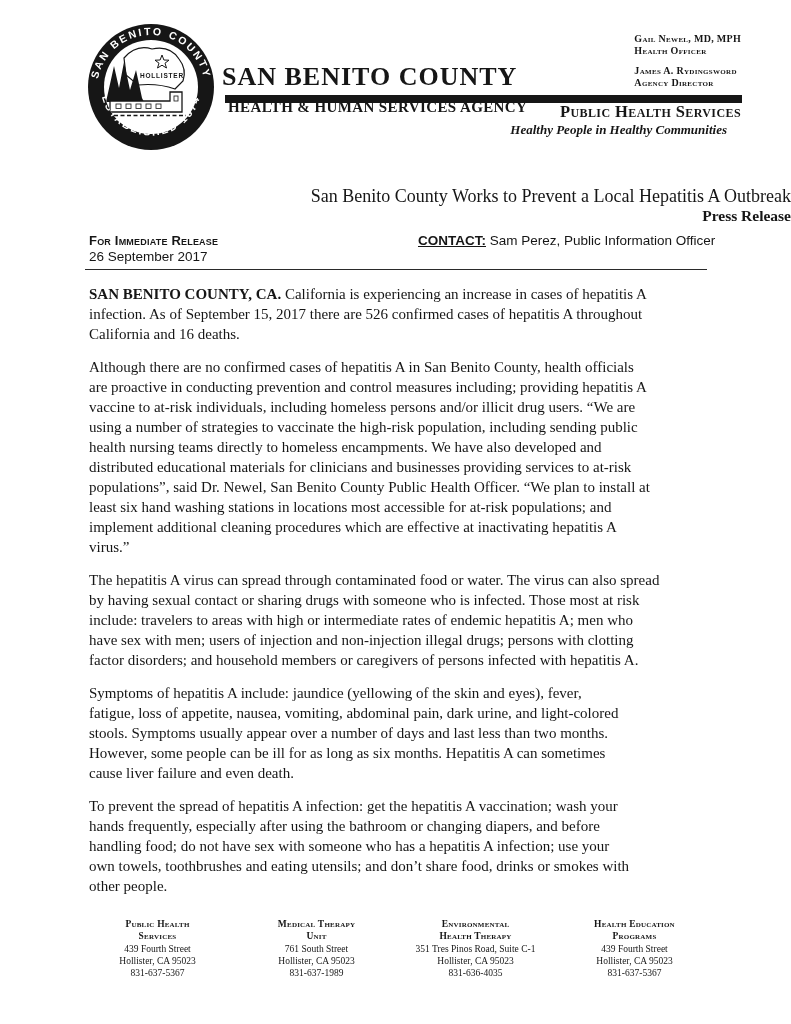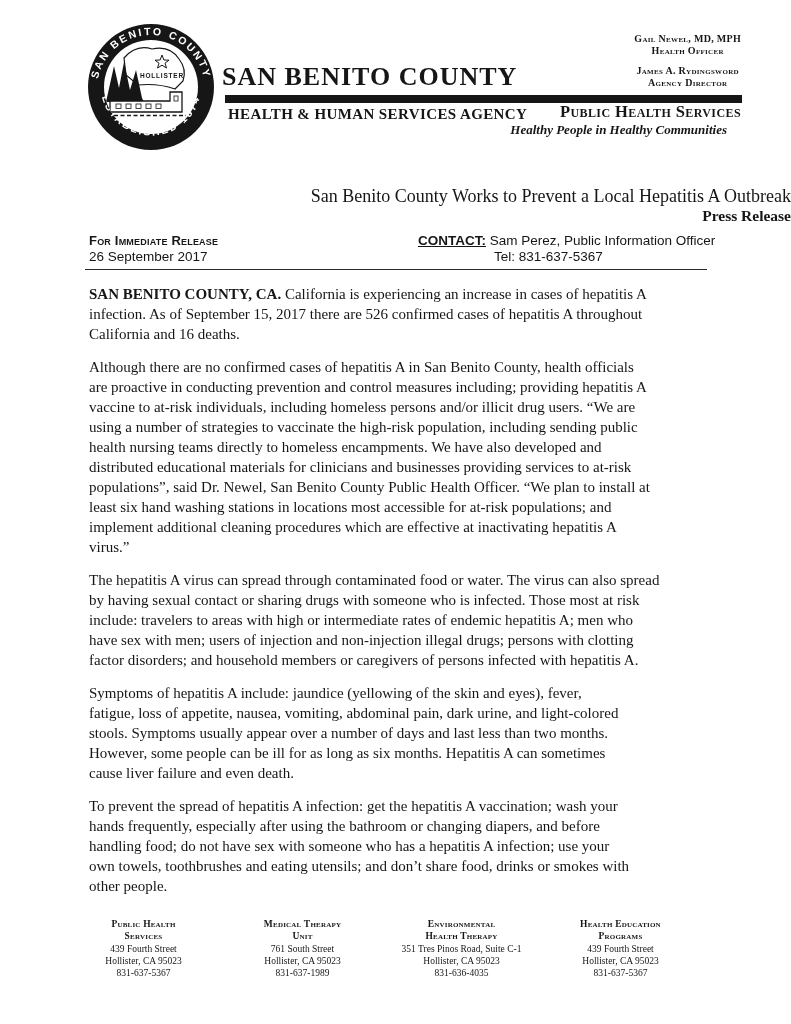--- a/index.html
+++ b/index.html
@@ -13,23 +13,23 @@
     overflow: hidden;
   }
 
   
   .seal { position: absolute; left: 86px; top: 22px; width: 130px; height: 130px; }
   .seal-ring-text { font-size: 10.5px; font-weight: bold; fill: #ffffff; letter-spacing: 2.2px; font-family: "Liberation Sans", sans-serif; }
   .seal-inner-text { font-size: 6.5px; font-weight: bold; fill: #161616; letter-spacing: 0.8px; font-family: "Liberation Sans", sans-serif; }
 
   .agency-name { position: absolute; left: 222px; top: 62px; font-size: 26px; font-weight: bold; letter-spacing: 1px; white-space: nowrap; }
   .bar { position: absolute; left: 225px; top: 95px; width: 517px; height: 8px; background: #161616; }
-  .agency-sub { position: absolute; left: 228px; top: 106px; font-size: 15px; font-weight: bold; letter-spacing: 0.4px; white-space: nowrap; }
+  .agency-sub { position: absolute; left: 228px; top: 99px; font-size: 15px; font-weight: bold; letter-spacing: 0.4px; white-space: nowrap; }
 
-  .officials { position: absolute; right: 50px; top: 33px; text-align: center; font-size: 10px; font-weight: bold; font-variant: small-caps; line-height: 11.5px; letter-spacing: 0.3px; }
+  .officials { position: absolute; right: 50px; top: 33px; text-align: left; font-size: 10px; font-weight: bold; font-variant: small-caps; line-height: 11.5px; letter-spacing: 0.3px; }
   .official + .official { margin-top: 9px; }
 
   .division { position: absolute; right: 50px; top: 102px; font-size: 16.5px; font-weight: bold; font-variant: small-caps; letter-spacing: 0.4px; }
   .tagline { position: absolute; right: 64px; top: 122px; font-size: 13px; font-style: italic; font-weight: bold; text-align: right; }
 
   
   .release-title { position: absolute; left: 0; top: 186px; width: 100%; text-align: right; font-size: 18px; font-weight: normal; }
   .release-subtitle { position: absolute; left: 0; top: 207px; width: 100%; text-align: right; font-size: 15.5px; font-weight: bold; }
 
   .release-meta-left { position: absolute; left: 89px; top: 233px; font-family: "Liberation Sans", sans-serif; }
@@ -41,21 +41,21 @@
   .contact-tel { margin-left: 76px; margin-top: 1px; }
 
   .rule { position: absolute; left: 85px; top: 269px; width: 622px; border-top: 1.5px solid #2a2a2a; }
 
   
   .body-text { position: absolute; left: 89px; top: 284px; width: 654px; font-size: 15px; line-height: 20px; }
   .body-text p { margin: 0 0 13px 0; white-space: pre-line; }
   .lead { font-weight: bold; }
 
   
-  .footer { position: absolute; left: 64px; top: 918px; width: 636px; display: flex; }
+  .footer { position: absolute; left: 78px; top: 918px; width: 636px; display: flex; }
   .dept { flex: 1; text-align: center; font-size: 9.5px; line-height: 12px; padding: 0 6px; }
   .dept-name { font-weight: bold; font-variant: small-caps; letter-spacing: 0.2px; white-space: pre-line; }
   .dept-address { white-space: pre-line; margin-top: 1px; }
 </style>
 </head>
 <body>
 
 <div class="page">
 
   <svg class="seal" viewBox="0 0 130 130" aria-hidden="true">
@@ -107,21 +107,20 @@
   <div class="release-title">San Benito County Works to Prevent a Local Hepatitis A Outbreak</div>
   <div class="release-subtitle">Press Release</div>
 
   <div class="release-meta-left">
     <div class="for-release">For Immediate Release</div>
     <div class="release-date">26 September 2017</div>
   </div>
 
   <div class="contact-block">
     <div><span class="contact-label">CONTACT:</span> <span>Sam Perez, Public Information Officer</span></div>
-    <div class="contact-tel">Tel: 831-637-5367</div>
   </div>
 
   <div class="rule"></div>
 
   <div class="body-text">
     <p><span class="lead">SAN BENITO COUNTY, CA. </span><span>California is experiencing an increase in cases of hepatitis A
 infection. As of September 15, 2017 there are 526 confirmed cases of hepatitis A throughout
 California and 16 deaths.</span></p>
     <p><span>Although there are no confirmed cases of hepatitis A in San Benito County, health officials
 are proactive in conducting prevention and control measures including; providing hepatitis A

